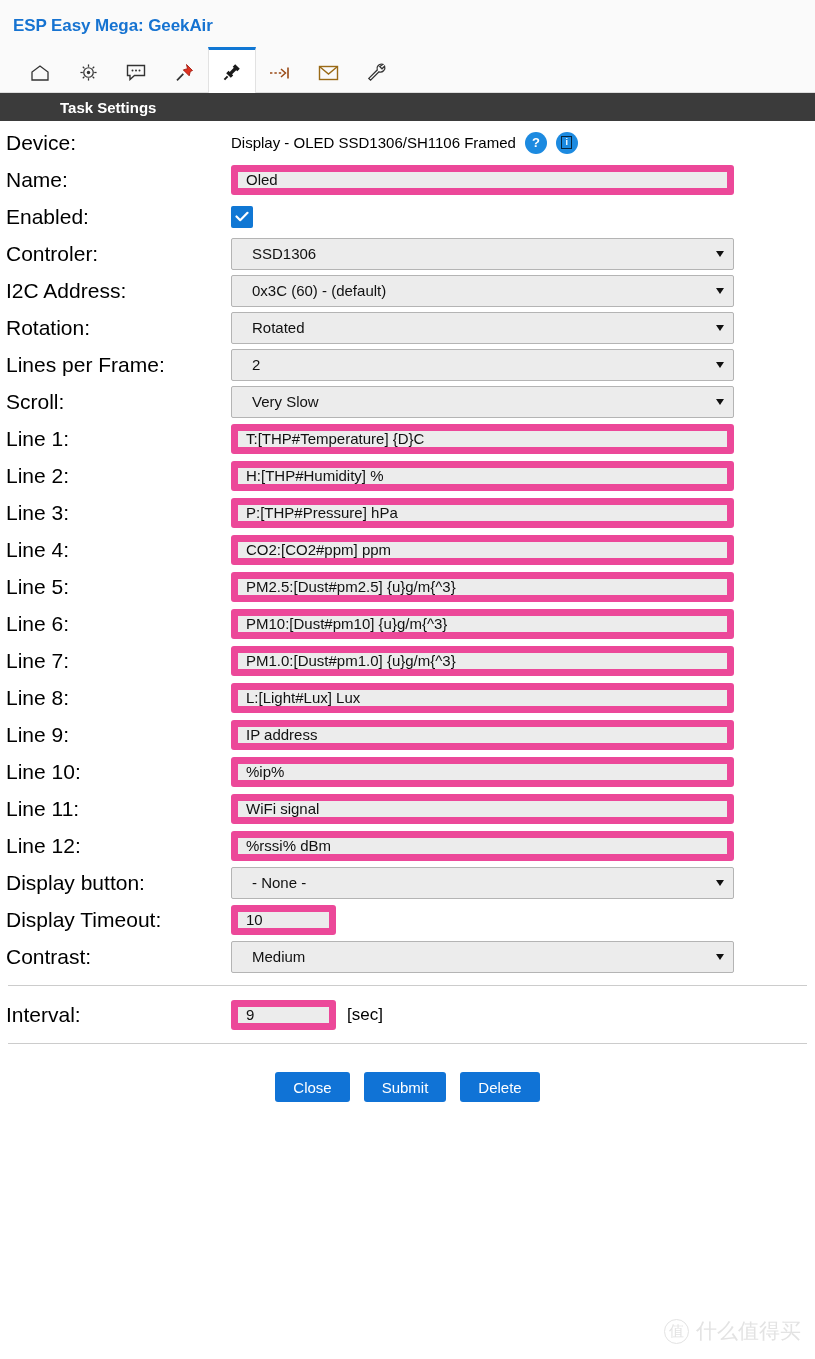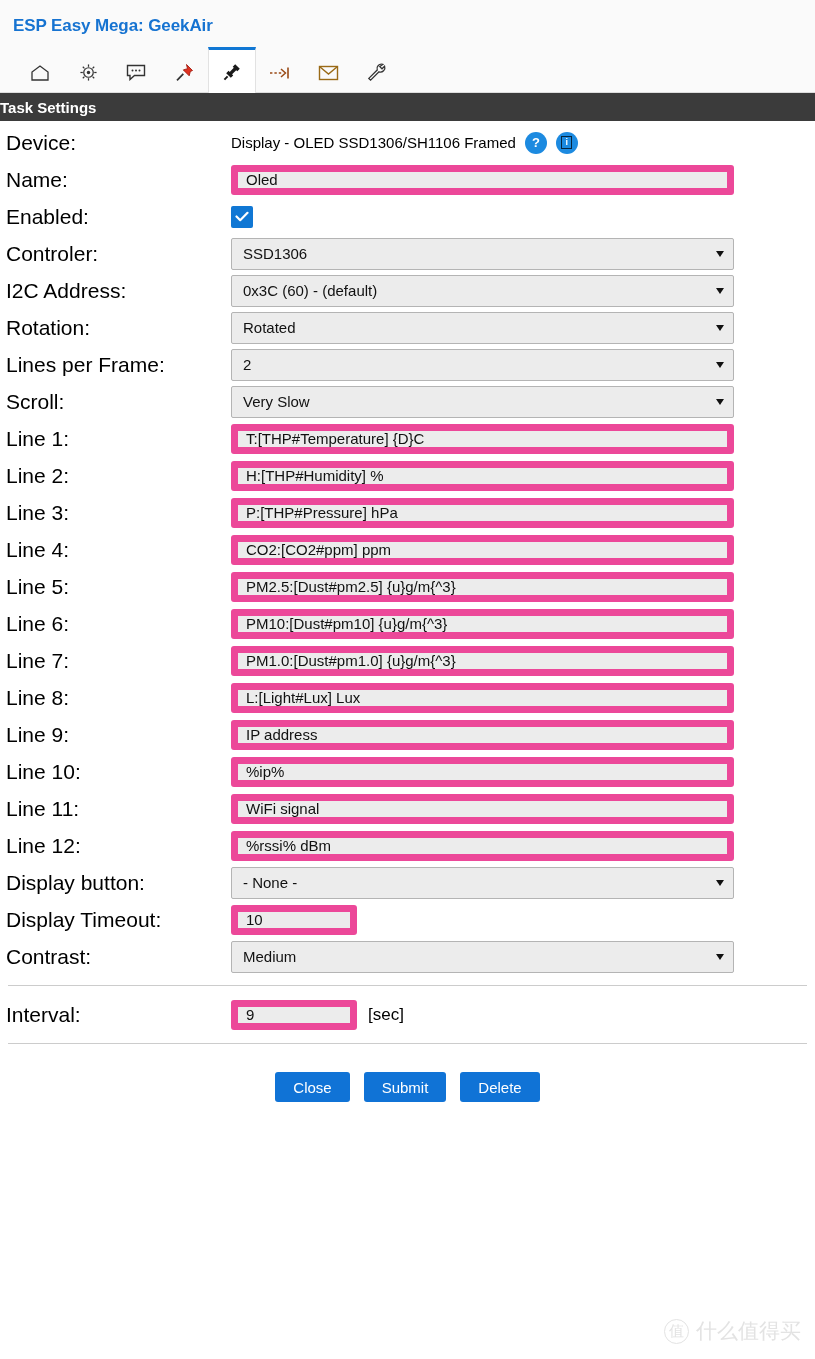--- a/index.html
+++ b/index.html
@@ -64,20 +64,21 @@
   #section-bar {
     background: #3b3b3b;
     height: 28px;
     display: flex;
     align-items: center;
   }
   #section-bar-title {
     color: #ffffff;
     font-weight: bold;
     font-size: 15px;
+    padding-left: 60px;
   }
 
   
   #form-area { padding-top: 3px; }
   .row {
     display: flex;
     align-items: center;
     min-height: 37px;
     padding-left: 6px;
   }
@@ -125,34 +126,34 @@
     border: 7px solid #ec4899;
     border-radius: 3px;
     height: 30px;
     font-family: "Liberation Sans", sans-serif;
     font-size: 15px;
     color: #111111;
     padding: 0 8px;
     outline: none;
   }
   .inp-wide { width: 503px; }
-  .inp-small { width: 126px; }
+  .inp-small { width: 105px; }
 
   select, .fake-select {
     -webkit-appearance: none;
     appearance: none;
     background: #ececec;
     border: 1px solid #b4b4b4;
     border-radius: 2px;
     height: 32px;
     width: 503px;
     font-family: "Liberation Sans", sans-serif;
     font-size: 15px;
     color: #111111;
-    padding: 0 11px;
+    padding: 0 20px;
     position: relative;
     display: flex;
     align-items: center;
     cursor: pointer;
   }
   .fake-select .arrow {
     position: absolute;
     right: 9px; top: 50%;
     transform: translateY(-50%);
     width: 0; height: 0;

